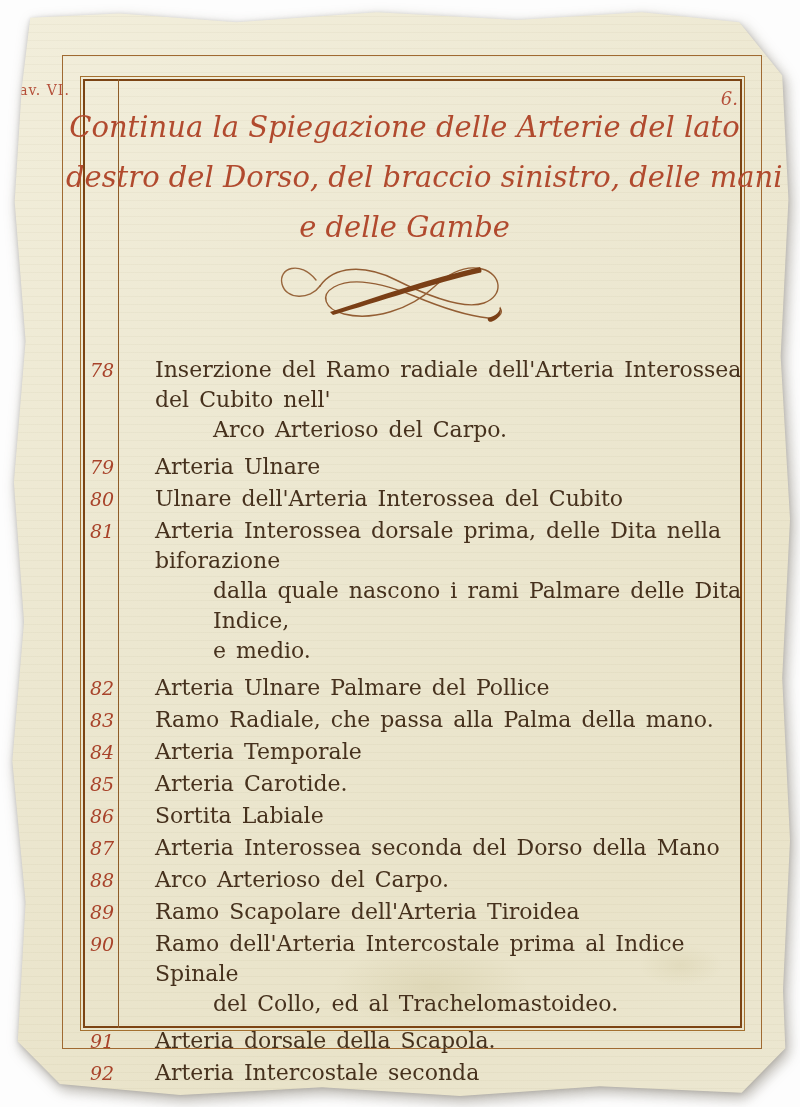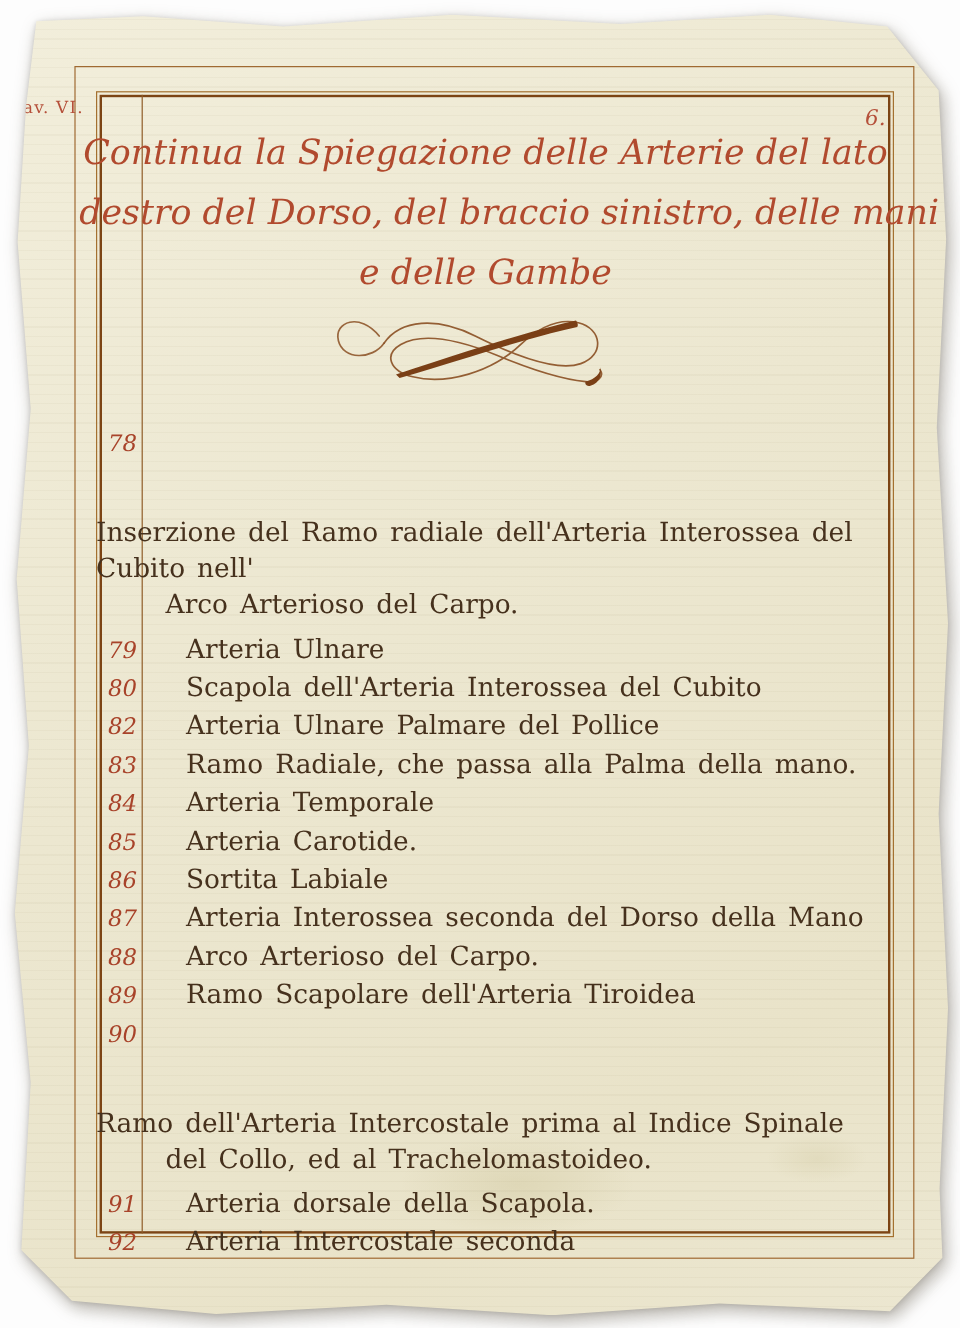--- a/index.html
+++ b/index.html
@@ -74,21 +74,21 @@
     color:#a8432a;
   }
   .entry .text{
     flex:1 1 auto;
     font-size:22px;line-height:30px;
     color:#46311d;
     word-spacing:3px;
   }
   .entry .line.cont{padding-left:58px;}
   
-  .entry.gap-after{margin-bottom:7px;flex-direction:column;}
+  .entry.gap-after{margin-bottom:7px;}
 </style>
 </head>
 <body>
 
 <div class="paper-wrap">
   <div class="paper">
 
     <div class="rule-outer"></div>
     <div class="rule-double"></div>
     <div class="margin-line"></div>
@@ -121,21 +121,29 @@
         </div>
         <div class="entry">
           <div class="num">79</div>
           <div class="text">
             <div class="line">Arteria Ulnare</div>
           </div>
         </div>
         <div class="entry">
           <div class="num">80</div>
           <div class="text">
-            <div class="line">Scapola dell'Arteria Interossea del Cubito</div>
+            <div class="line">Ulnare dell'Arteria Interossea del Cubito</div>
+          </div>
+        </div>
+        <div class="entry gap-after">
+          <div class="num">81</div>
+          <div class="text">
+            <div class="line">Arteria Interossea dorsale prima, delle Dita nella biforazione</div>
+            <div class="line cont">dalla quale nascono i rami Palmare delle Dita Indice,</div>
+            <div class="line cont">e medio.</div>
           </div>
         </div>
         <div class="entry">
           <div class="num">82</div>
           <div class="text">
             <div class="line">Arteria Ulnare Palmare del Pollice</div>
           </div>
         </div>
         <div class="entry">
           <div class="num">83</div>

